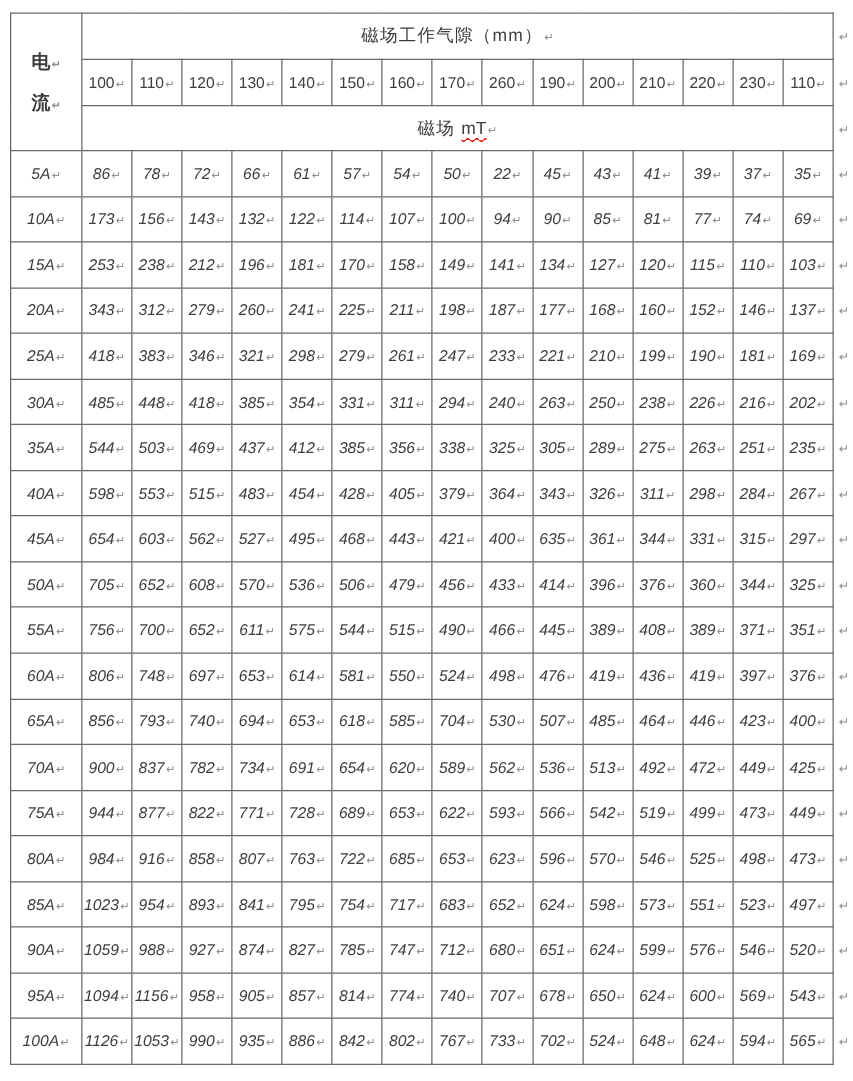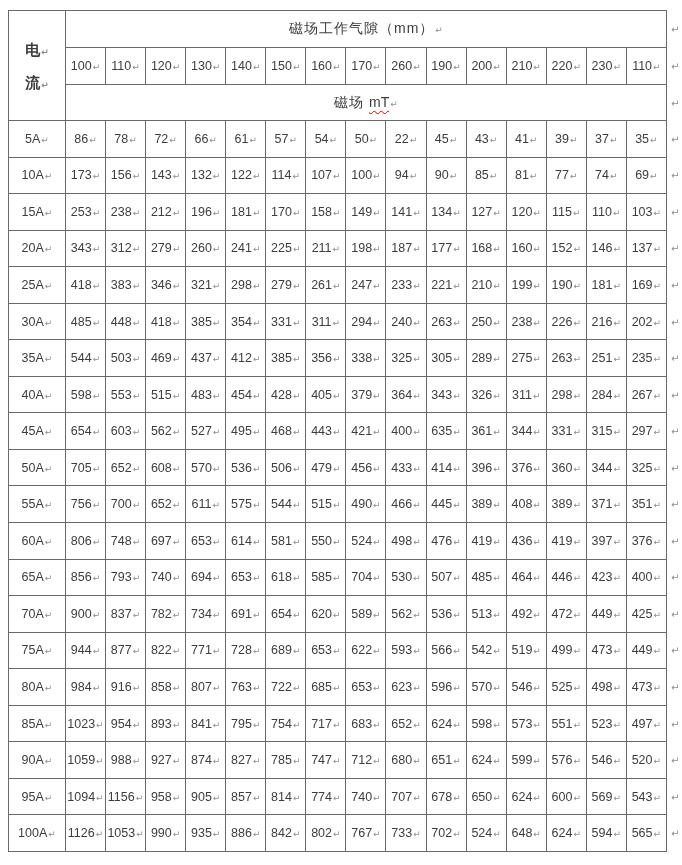--- a/index.html
+++ b/index.html
@@ -28,21 +28,21 @@
   }
   td.gutter{
     border:none;
     text-align:left;
     padding-left:4px;
     vertical-align:middle;
   }
   tr.r1{height:37px;}
   tr.r2{height:37px;}
   tr.r3{height:36px;}
-  tbody tr{height:36.55px;}
+  tbody tr{height:36.55px;font-style:italic;}
   td.corner{
     font-weight:bold;
     font-size:15px;
   }
   td.corner .cline{line-height:1;padding:9px 0;}
   td.thead1, td.thead2{font-size:14px;letter-spacing:1px;}
   td.thead2 .unit-sq{
     letter-spacing:0;
     text-decoration-line:underline;
     text-decoration-style:wavy;

